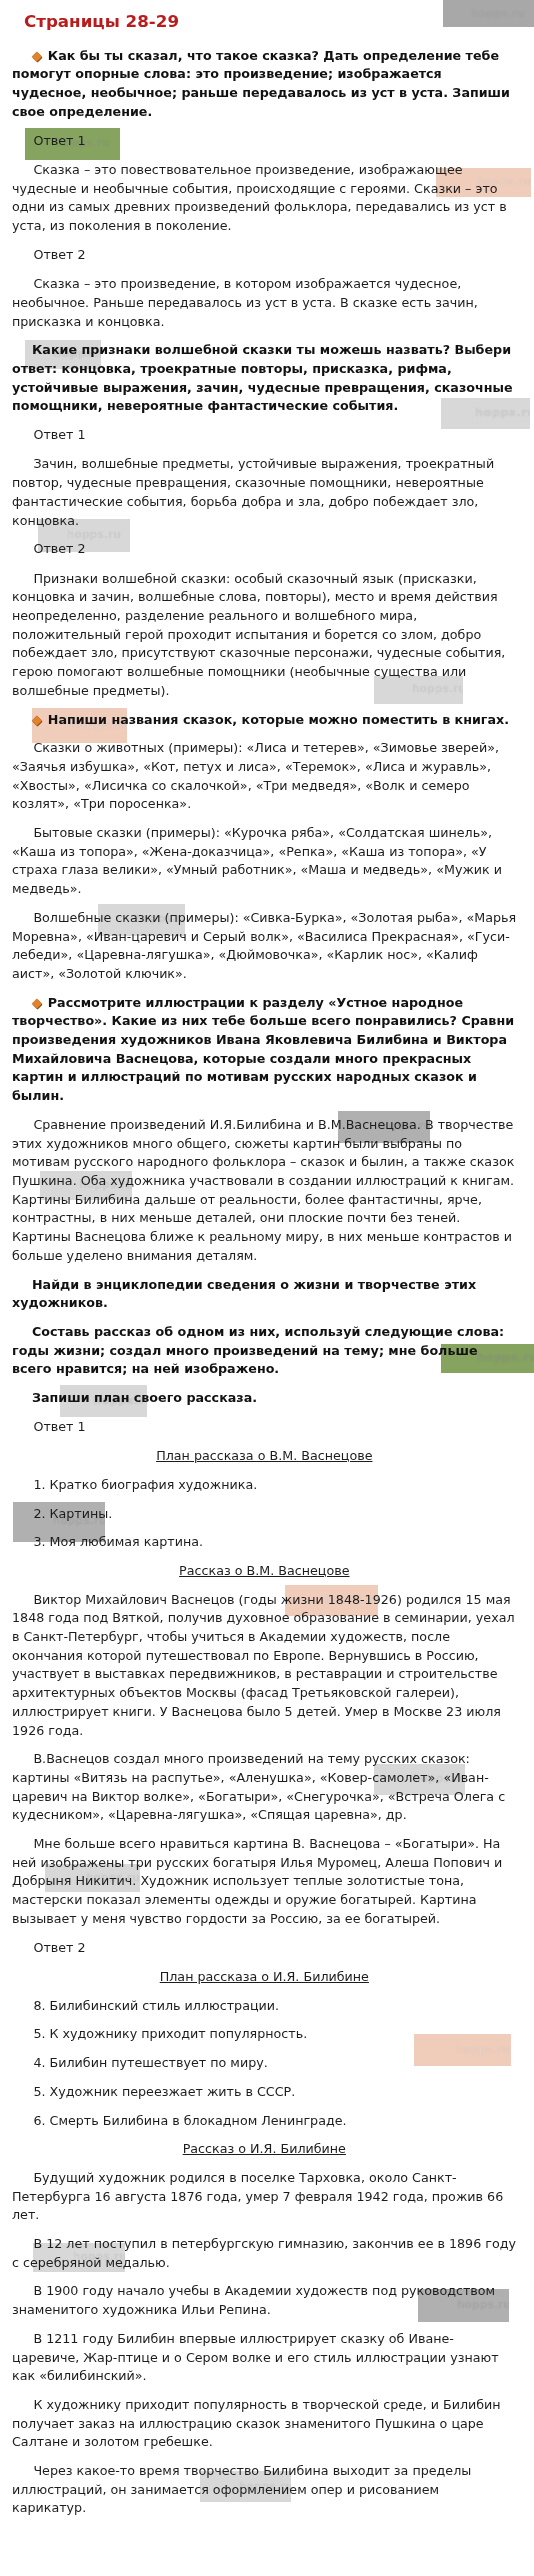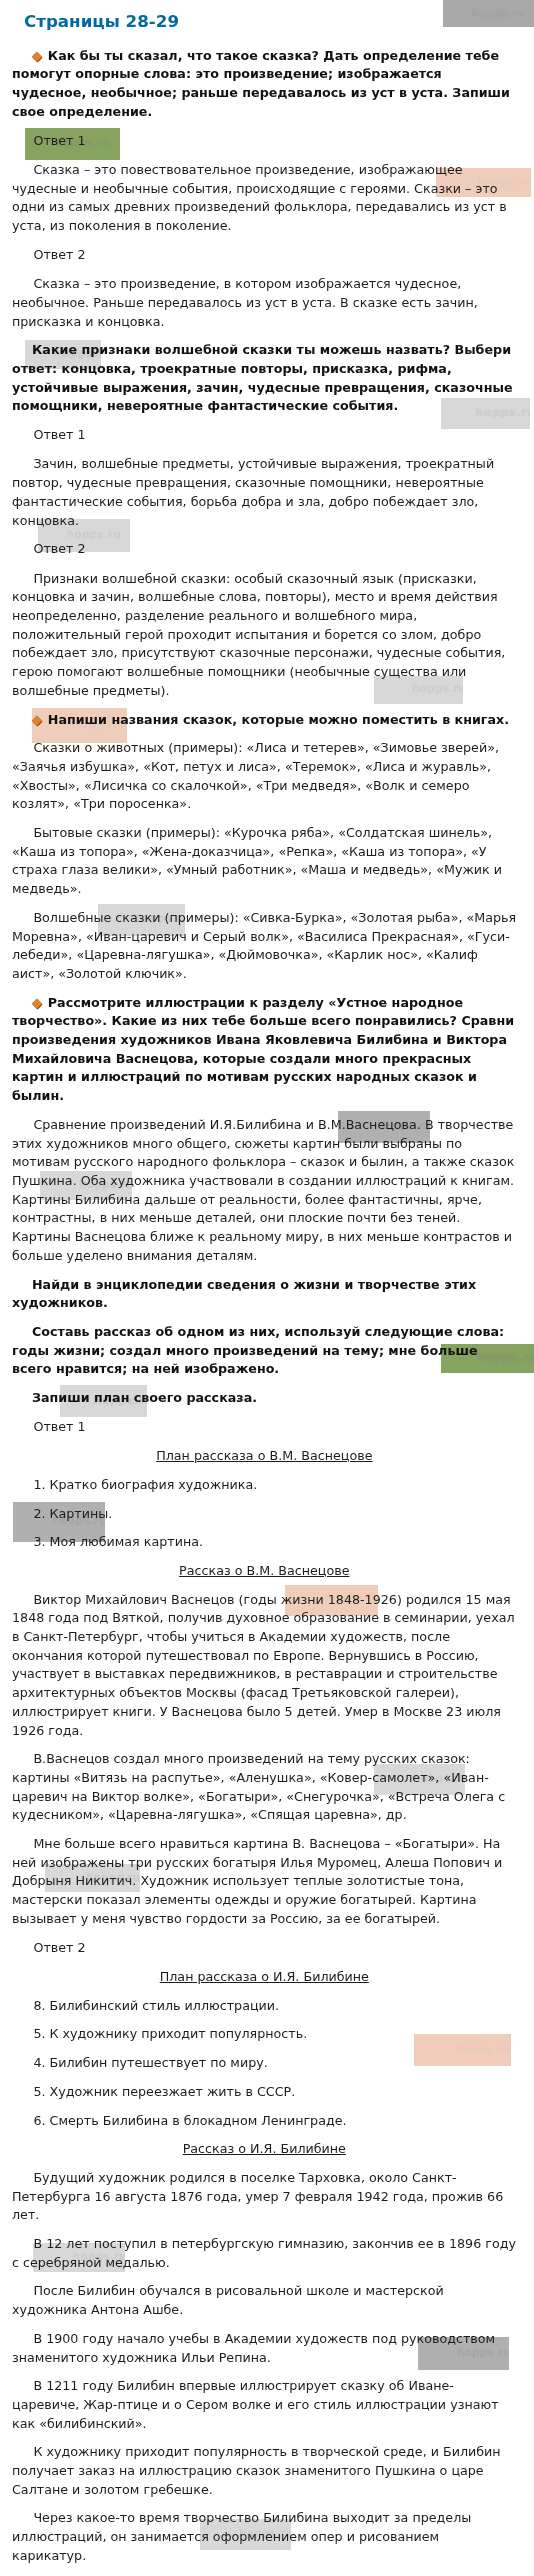--- a/index.html
+++ b/index.html
@@ -17,21 +17,21 @@
     background: #ffffff;
   }
   .blk {
     position: relative;
     font-size: 12.7px;
     line-height: 18.7px;
     margin: 0 0 10px 0;
   }
   .bt { position: relative; z-index: 1; display: block; }
   .title {
-    color: #0369a1;
+    color: #b91c1c;
     font-weight: bold;
     font-size: 16.7px;
     line-height: 20px;
     margin: 1.3px 0 16px 12px;
   }
   .q  { font-weight: bold; text-indent: 20px; color: #121212; }
   .p  { text-indent: 21.4px; }
   .item { text-indent: 21.4px; margin-bottom: 10px; }
   .label { margin: 2.7px 0 10.7px 21.4px; }
   .center { text-align: center; text-indent: 0; text-decoration: underline; }
@@ -196,23 +196,20 @@
         <span class="bt">Рассказ о И.Я. Билибине</span>
       </div>
       <div class="blk p">
         <span class="bt">Будущий художник родился в поселке Тарховка, около Санкт-Петербурга 16 августа 1876 года, умер 7 февраля 1942 года, прожив 66 лет.</span>
       </div>
       <div class="blk p">
         <span class="wm wm-lgray" style="left: 21.4px; top: 8px; width: 72px; height: 29px;">hopps.ru</span>
         <span class="bt">В 12 лет поступил в петербургскую гимназию, закончив ее в 1896 году с серебряной медалью.</span>
       </div>
       <div class="blk p">
-        <span class="bt">После Билибин обучался в рисовальной школе и мастерской художника Антона Ашбе.</span>
-      </div>
-      <div class="blk p">
         <span class="wm wm-gray" style="left: 406px; top: 6.7px; width: 71px; height: 33px;">hopps.ru</span>
         <span class="bt">В 1900 году начало учебы в Академии художеств под руководством знаменитого художника Ильи Репина.</span>
       </div>
       <div class="blk p">
         <span class="bt">В 1211 году Билибин впервые иллюстрирует сказку об Иване-царевиче, Жар-птице и о Сером волке и его стиль иллюстрации узнают как «билибинский».</span>
       </div>
       <div class="blk p">
         <span class="bt">К художнику приходит популярность в творческой среде, и Билибин получает заказ на иллюстрацию сказок знаменитого Пушкина о царе Салтане и золотом гребешке.</span>
       </div>
       <div class="blk p">

